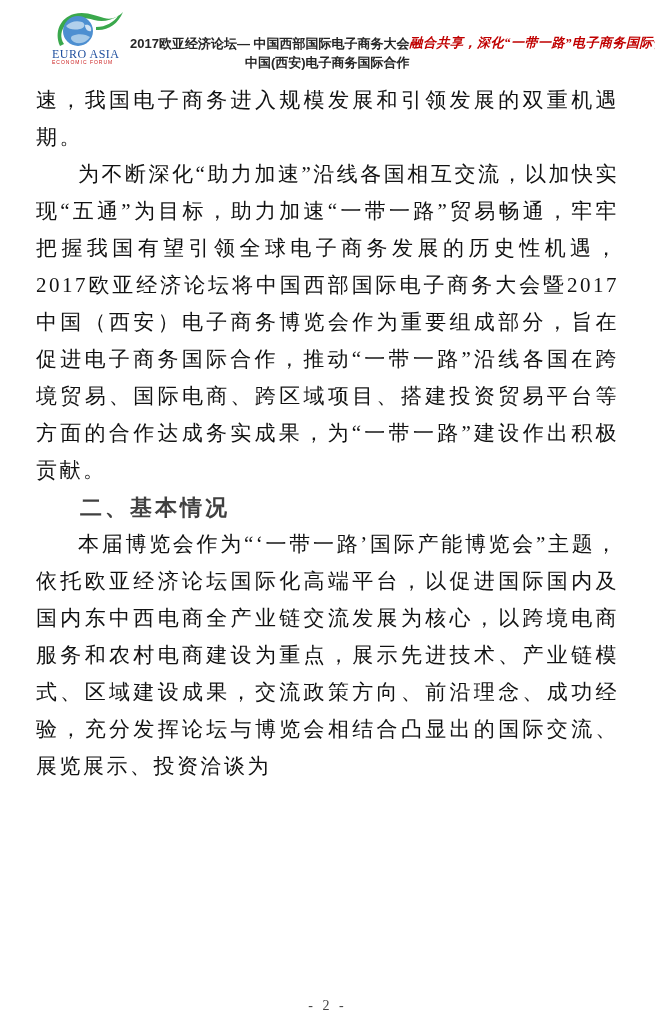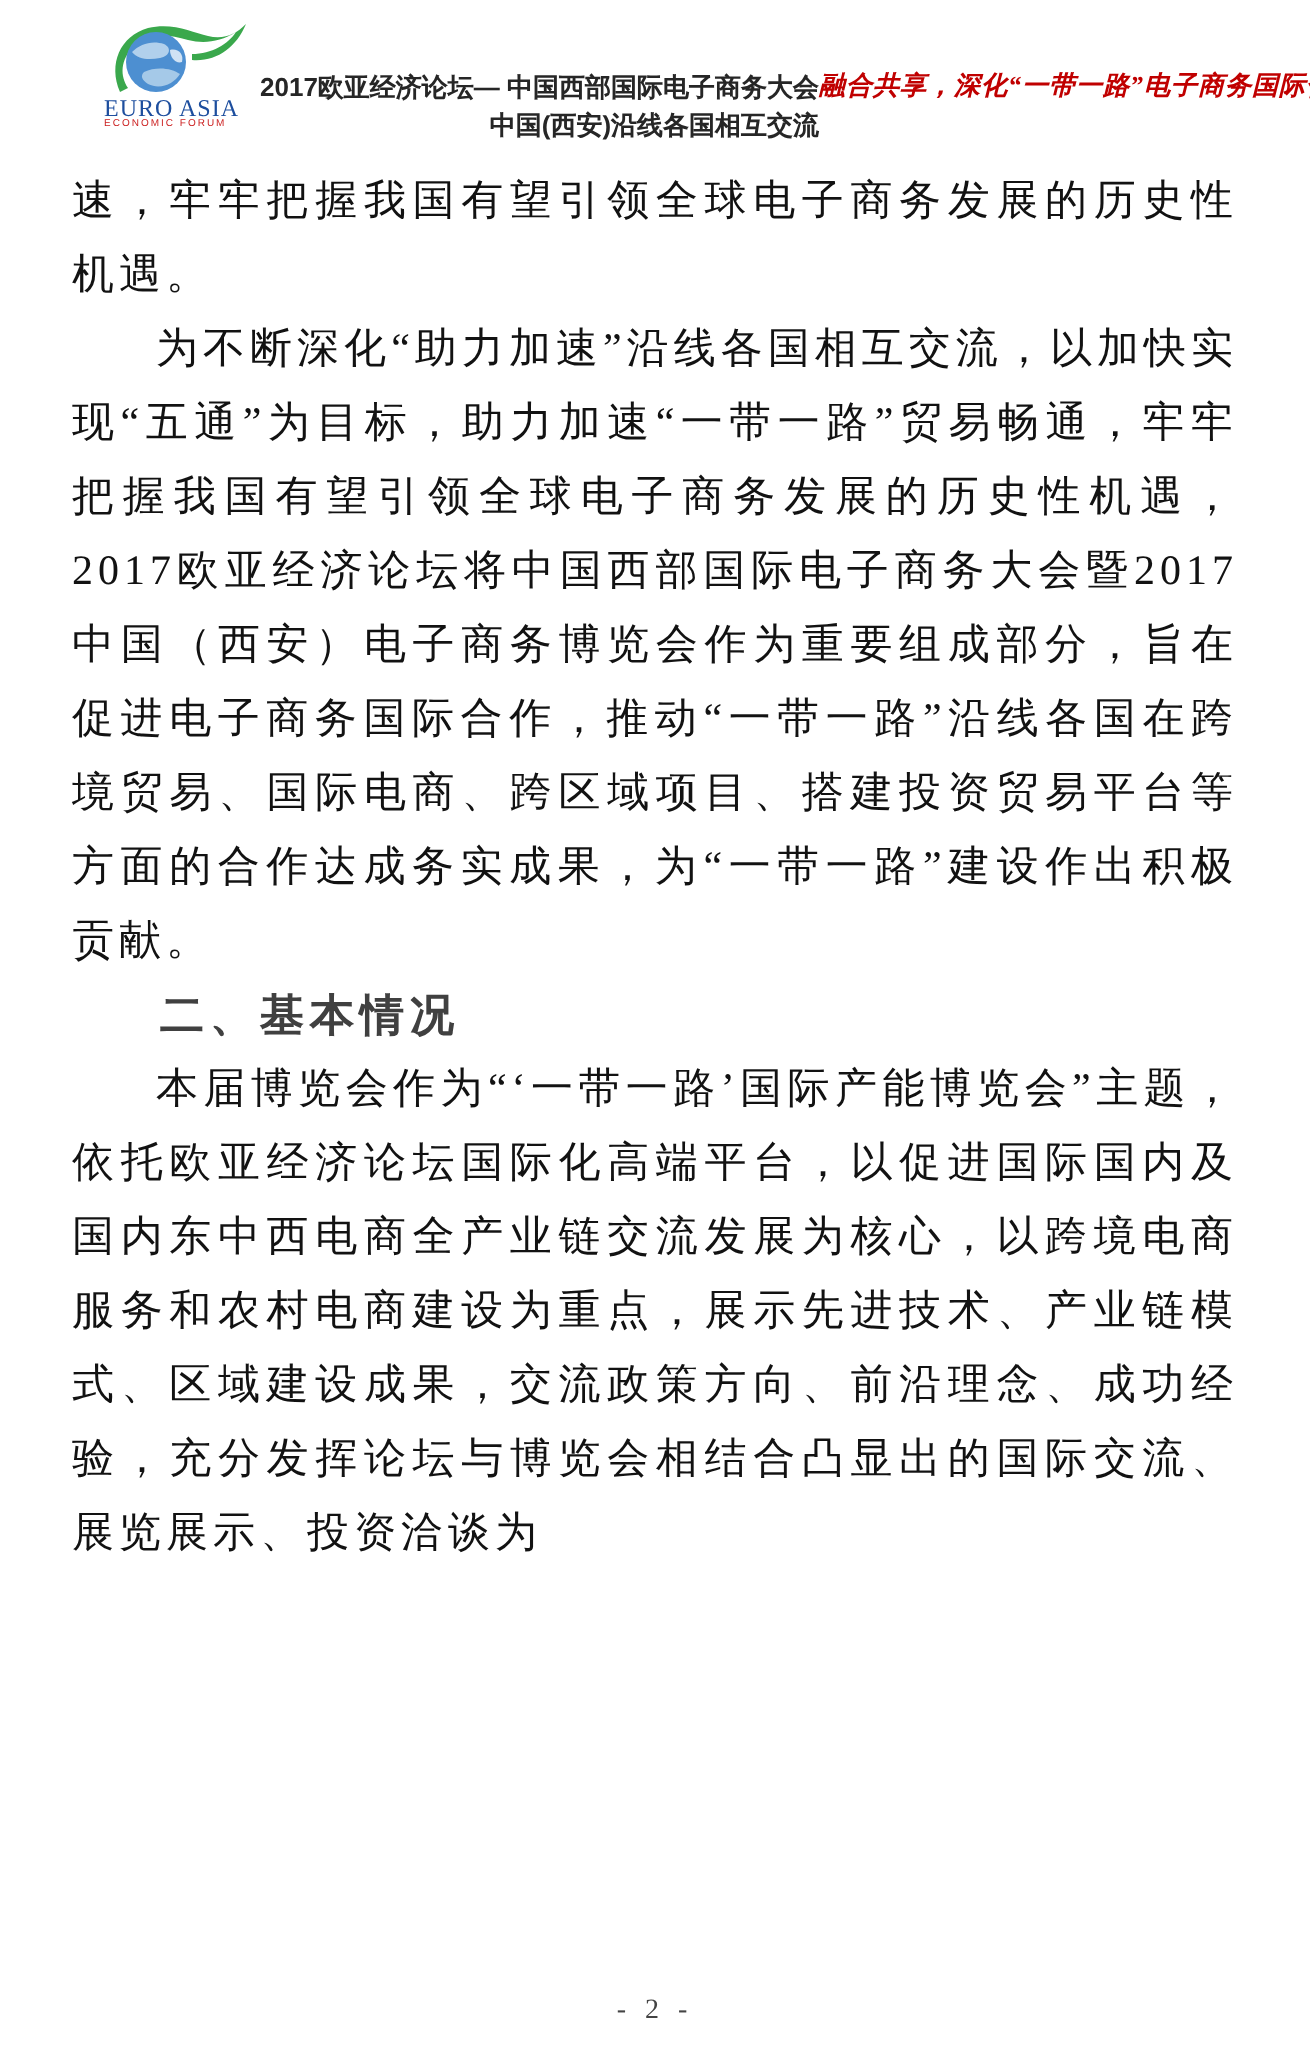--- a/index.html
+++ b/index.html
@@ -115,28 +115,28 @@
         <path d="M14 16 C 18 12, 24 10, 30 12 C 34 14, 33 18, 28 19 C 23 20, 17 20, 14 16 Z" fill="#bcd7ee" opacity="0.9"></path>
         <path d="M20 26 C 26 23, 34 24, 38 27 C 35 32, 28 35, 22 32 C 19 30, 18 28, 20 26 Z" fill="#bcd7ee" opacity="0.8"></path>
         <path d="M33 15 C 37 14, 40 17, 39 21 C 36 22, 33 19, 33 15 Z" fill="#e8f1fa" opacity="0.85"></path>
       </svg>
       <div class="logo-name">EURO ASIA</div>
       <div class="logo-sub">ECONOMIC FORUM</div>
     </div>
 
     <div class="header-titles">
       <div>2017欧亚经济论坛— 中国西部国际电子商务大会</div>
-      <div>中国(西安)沿线各国相互交流</div>
+      <div>中国(西安)电子商务国际合作</div>
     </div>
 
     <div class="slogan">融合共享，深化“一带一路”电子商务国际合作</div>
   </div>
 
   <div class="content">
-    <p class="para first">速，牢牢把握我国有望引领全球电子商务发展的历史性机遇。</p>
+    <p class="para first">速，我国电子商务进入规模发展和引领发展的双重机遇期。</p>
     <p class="para">为不断深化“助力加速”沿线各国相互交流，以加快实现“五通”为目标，助力加速“一带一路”贸易畅通，牢牢把握我国有望引领全球电子商务发展的历史性机遇，2017欧亚经济论坛将中国西部国际电子商务大会暨2017中国（西安）电子商务博览会作为重要组成部分，旨在促进电子商务国际合作，推动“一带一路”沿线各国在跨境贸易、国际电商、跨区域项目、搭建投资贸易平台等方面的合作达成务实成果，为“一带一路”建设作出积极贡献。</p>
     <h2 class="section-heading">二、基本情况</h2>
     <p class="para">本届博览会作为“‘一带一路’国际产能博览会”主题，依托欧亚经济论坛国际化高端平台，以促进国际国内及国内东中西电商全产业链交流发展为核心，以跨境电商服务和农村电商建设为重点，展示先进技术、产业链模式、区域建设成果，交流政策方向、前沿理念、成功经验，充分发挥论坛与博览会相结合凸显出的国际交流、展览展示、投资洽谈为</p>
   </div>
 
   <div class="footer">- 2 -</div>
 
 </div>
 
 </body></html>

